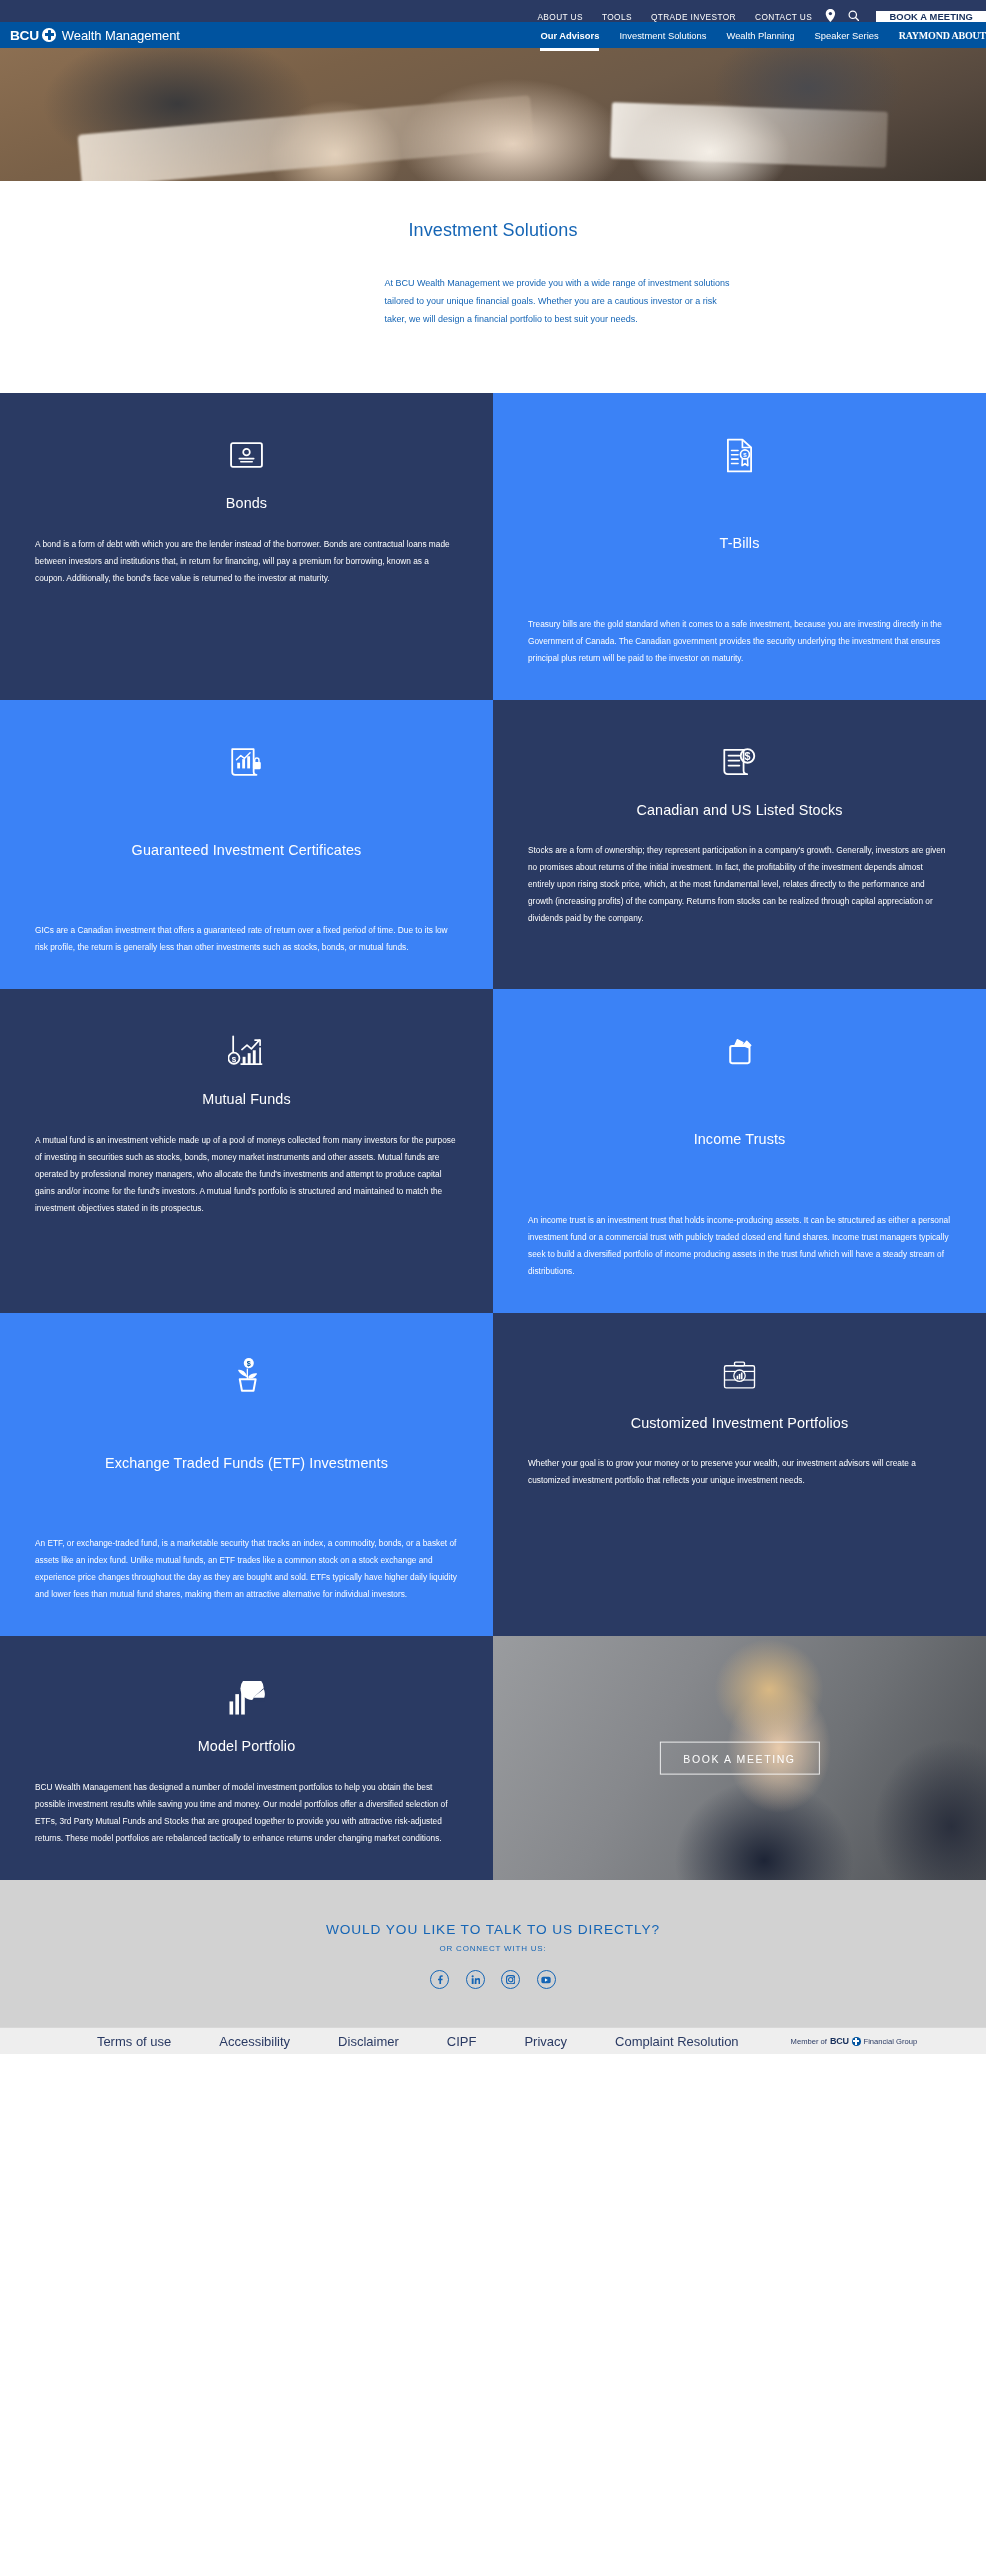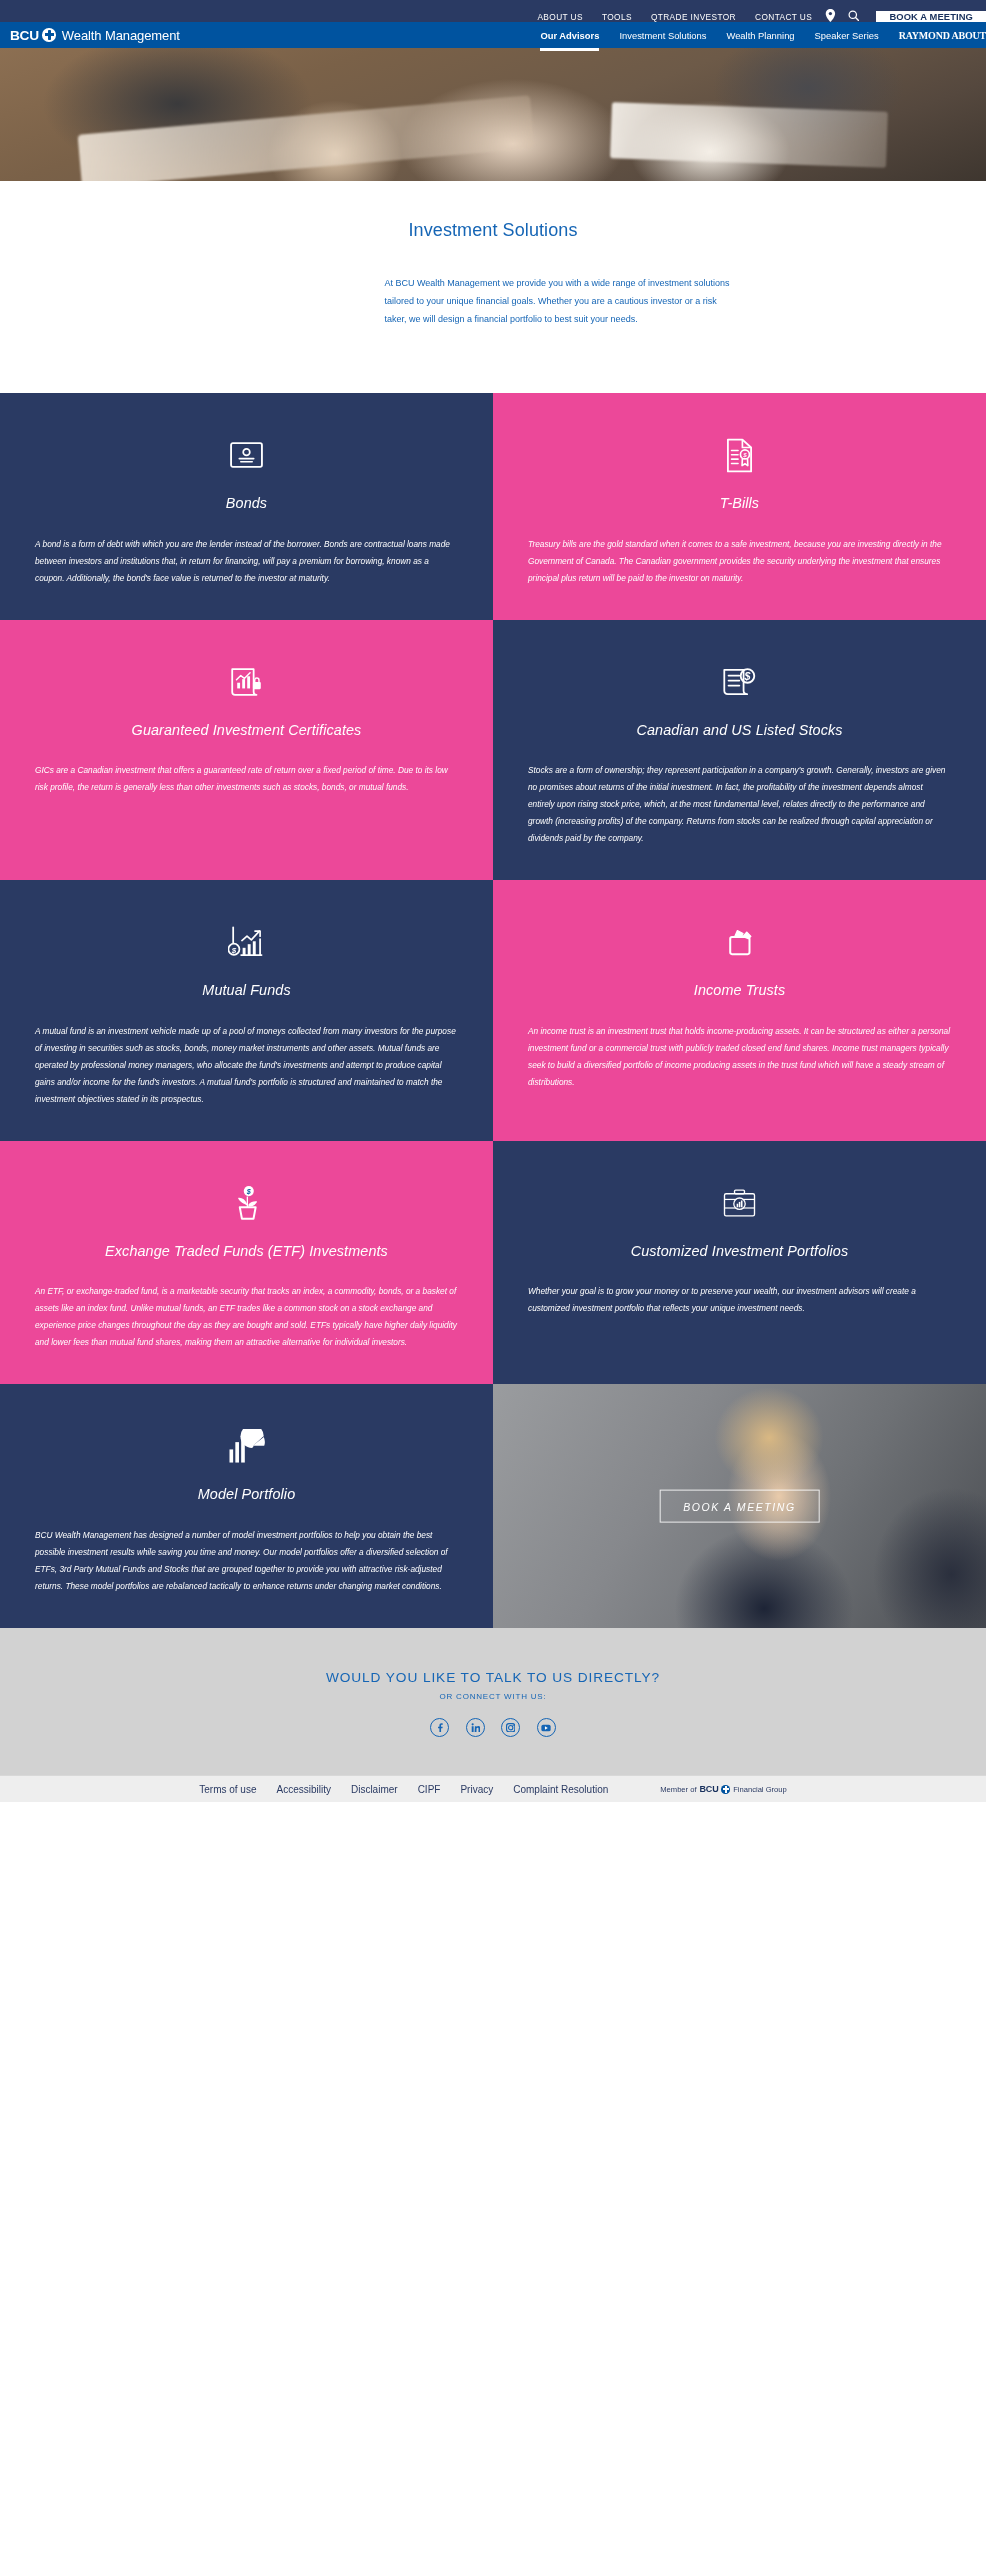--- a/index.html
+++ b/index.html
@@ -196,30 +196,30 @@
     color: #1565b5;
     font-size: 9px;
     line-height: 2.0;
     width: 477px;
     margin: 12px auto;
     text-align: left;
     padding-left: 130px;
   }
 
   
-  .grid { width: 960px; font-style: italic; }
+  .grid { width: 960px; }
   .row { display: flex; width: 986px; }
   .card {
     width: 493px;
     padding: 38px 35px 33px 35px;
     display: flex;
     flex-direction: column;
   }
   .card.navy  { background: #2a3a63; }
-  .card.blue  { background: #ec4899; }
+  .card.blue  { background: #3b82f6; gap: 40px; }
   .card-icon {
     height: 48px;
     display: flex;
     align-items: center;
     justify-content: center;
     margin-bottom: 16px;
   }
   .card-icon svg { display: block; }
   .card h2 {
     color: #fff;
@@ -315,23 +315,24 @@
     background: #eeeeee;
     border-top: 0.7px solid #d8d8d8;
     height: 27px;
     display: flex;
     align-items: center;
     justify-content: center;
     gap: 20px;
   }
   .footer a {
     color: #2a3a63;
-    font-size: 10px;
+    font-size: 13px;
     text-decoration: none;
     white-space: nowrap;
+    margin-left: 28px;
   }
   .member-of {
     display: flex;
     align-items: center;
     gap: 3px;
     color: #2a3a63;
     font-size: 7.6px;
     white-space: nowrap;
     margin-left: 32px;
   }

